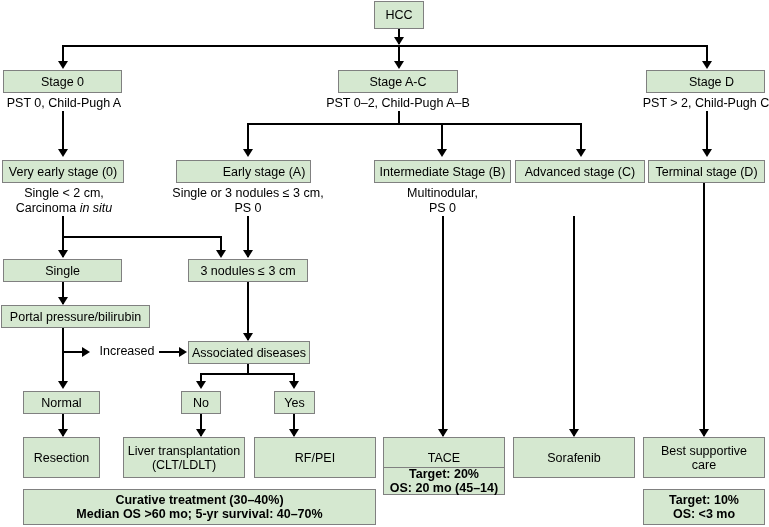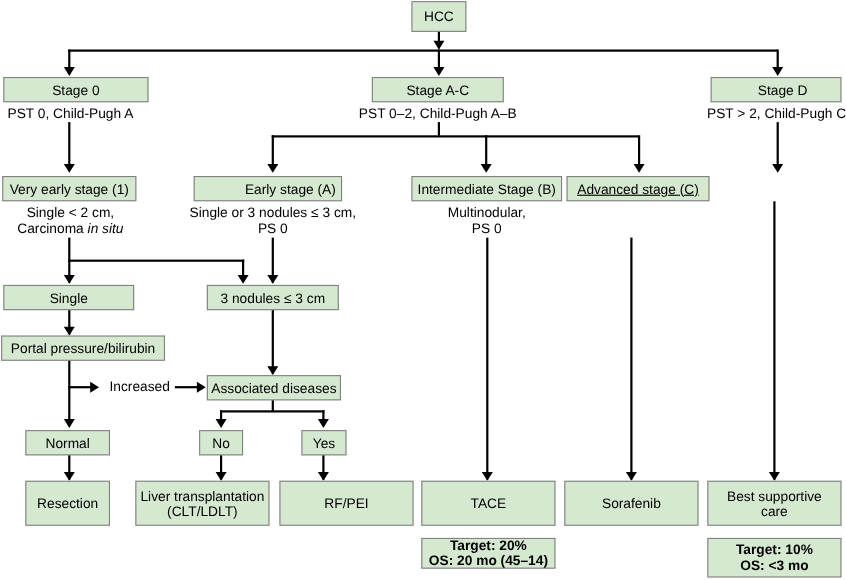--- a/index.html
+++ b/index.html
@@ -81,21 +81,21 @@
   <div class="arrow down" style="left:394px; top:37px;"></div>
 
   <div class="ln h" style="left:62px; top:45px; width:645px;"></div>
   <div class="ln v" style="left:62px; top:45px; height:22px;"></div>
   <div class="arrow down" style="left:58px; top:61px;"></div>
   <div class="ln v" style="left:398px; top:45px; height:22px;"></div>
   <div class="arrow down" style="left:394px; top:61px;"></div>
   <div class="ln v" style="left:706px; top:45px; height:22px;"></div>
   <div class="arrow down" style="left:702px; top:61px;"></div>
 
-  <div class="box" style="left:3px; top:70px; width:132px; height:23px;">Stage 0</div>
+  <div class="box" style="left:3px; top:70px; width:119px; height:23px;">Stage 0</div>
   <div class="plain" style="left:0px; top:96px; width:128px;">PST 0, Child-Pugh A</div>
 
   <div class="box" style="left:338px; top:70px; width:120px; height:23px;">Stage A-C</div>
   <div class="plain" style="left:318px; top:96px; width:160px;">PST 0–2, Child-Pugh A–B</div>
 
   <div class="box" style="left:646px; top:70px; width:119px; height:23px;padding-left:15px;">Stage D</div>
   <div class="plain" style="left:636px; top:96px; width:140px;">PST &gt; 2, Child-Pugh C</div>
 
   <div class="ln v" style="left:62px; top:111px; height:42px;"></div>
   <div class="arrow down" style="left:58px; top:149px;"></div>
@@ -105,33 +105,34 @@
   <div class="ln v" style="left:247px; top:123px; height:30px;"></div>
   <div class="arrow down" style="left:243px; top:149px;"></div>
   <div class="ln v" style="left:441px; top:123px; height:30px;"></div>
   <div class="arrow down" style="left:437px; top:149px;"></div>
   <div class="ln v" style="left:580px; top:123px; height:30px;"></div>
   <div class="arrow down" style="left:576px; top:149px;"></div>
 
   <div class="ln v" style="left:706px; top:111px; height:42px;"></div>
   <div class="arrow down" style="left:702px; top:149px;"></div>
 
-  <div class="box" style="left:2px; top:160px; width:122px; height:23px;">Very early stage (1)</div>
+  <div class="box" style="left:2px; top:160px; width:122px; height:23px;">Very early stage (0)</div>
   <div class="plain italicpart" style="left:0px; top:186px; width:128px;"><span>Single &lt; 2 cm,</span><br><span>Carcinoma </span><i>in situ</i></div>
 
   <div class="box" style="left:176px; top:160px; width:135px; height:23px;padding-left:44px;">Early stage (A)</div>
   <div class="plain" style="left:162px; top:186px; width:172px;">Single or 3 nodules ≤ 3 cm,
 PS 0</div>
 
   <div class="box" style="left:374px; top:160px; width:137px; height:23px;">Intermediate Stage (B)</div>
   <div class="plain" style="left:374px; top:186px; width:137px;">Multinodular,
 PS 0</div>
 
-  <div class="box" style="left:515px; top:160px; width:130px; height:23px;text-decoration:underline;">Advanced stage (C)</div>
-
+  <div class="box" style="left:515px; top:160px; width:130px; height:23px;">Advanced stage (C)</div>
+
+  <div class="box" style="left:648px; top:160px; width:117px; height:23px;">Terminal stage (D)</div>
 
   <div class="ln v" style="left:62px; top:216px; height:41px;"></div>
   <div class="arrow down" style="left:58px; top:250px;"></div>
   <div class="ln h" style="left:62px; top:236px; width:160px;"></div>
   <div class="ln v" style="left:220px; top:236px; height:20px;"></div>
   <div class="arrow down" style="left:216px; top:250px;"></div>
 
   <div class="ln v" style="left:247px; top:216px; height:41px;"></div>
   <div class="arrow down" style="left:243px; top:250px;"></div>
 
@@ -184,18 +185,20 @@
 
   <div class="box" style="left:23px; top:437px; width:77px; height:41px;">Resection</div>
   <div class="box" style="left:123px; top:437px; width:122px; height:41px;">Liver transplantation
 (CLT/LDLT)</div>
   <div class="box" style="left:383px; top:437px; width:122px; height:41px;">TACE</div>
   <div class="box" style="left:254px; top:437px; width:122px; height:41px;">RF/PEI</div>
   <div class="box" style="left:513px; top:437px; width:122px; height:41px;">Sorafenib</div>
   <div class="box" style="left:643px; top:437px; width:122px; height:41px;">Best supportive
 care</div>
 
-  <div class="box bold" style="left:383px; top:489px; width:122px; height:28px;">Target: 20%
+  <div class="box bold" style="left:23px; top:489px; width:353px; height:36px;">Curative treatment (30–40%)
+Median OS &gt;60 mo; 5-yr survival: 40–70%</div>
+  <div class="box bold" style="left:383px; top:467px; width:122px; height:28px;">Target: 20%
 OS: 20 mo (45–14)</div>
   <div class="box bold" style="left:643px; top:489px; width:122px; height:36px;">Target: 10%
 OS: &lt;3 mo</div>
 
 </div>
 
 </body></html>

